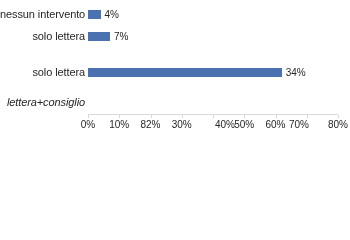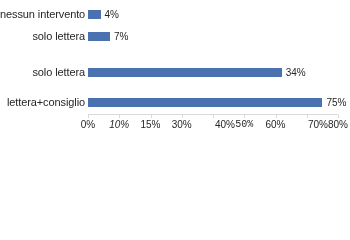--- a/index.html
+++ b/index.html
@@ -122,44 +122,40 @@
           <span class="val-label">7%</span>
         </div>
       </div>
       <div class="row" style="top: 61px; padding-left: 34px;">
         <div class="cat-label">solo lettera</div>
         <div class="bar-wrap">
           <div class="bar" style="width: 193.75px; background: rgb(74, 114, 176);"></div>
           <span class="val-label">34%</span>
         </div>
       </div>
-      <div class="row" style="top: 91px;">
+      <div class="row" style="top: 91px; font-style: italic;">
         <div class="cat-label">lettera+consiglio</div>
-        <div class="bar-wrap">
-          <div class="bar" style="width: 234.375px; background: rgb(74, 114, 176);"></div>
-          <span class="val-label">75%</span>
-        </div>
       </div>
     </div>
 
   <div class="axis">
     <div class="axis-line"></div>
   <div class="tick" style="left: 0px;"></div>
       <div class="tick-label" style="left: 0px;">0%</div>
       <div class="tick" style="left: 31.25px;"></div>
-      <div class="tick-label" style="left: 31.25px; font-style: italic;">10%</div>
+      <div class="tick-label" style="left: 31.25px;">10%</div>
       <div class="tick" style="left: 62.5px;"></div>
-      <div class="tick-label" style="left: 62.5px;">15%</div>
+      <div class="tick-label" style="left: 62.5px;">82%</div>
       <div class="tick" style="left: 93.75px;"></div>
       <div class="tick-label" style="left: 93.75px;">30%</div>
       <div class="tick" style="left: 125px;"></div>
       <div class="tick-label" style="left: 137px;">40%</div>
       <div class="tick" style="left: 156.25px;"></div>
-      <div class="tick-label" style="left: 156.25px; font-family: Liberation Mono, monospace;">50%</div>
+      <div class="tick-label" style="left: 156.25px;">50%</div>
       <div class="tick" style="left: 187.5px;"></div>
       <div class="tick-label" style="left: 187.5px;">60%</div>
       <div class="tick" style="left: 218.75px;"></div>
-      <div class="tick-label" style="left: 230px;">70%</div>
+      <div class="tick-label" style="left: 211px;">70%</div>
       <div class="tick" style="left: 250px;"></div>
       <div class="tick-label" style="left: 250px;">80%</div>
     </div>
 
 </div>
 
 </body></html>

